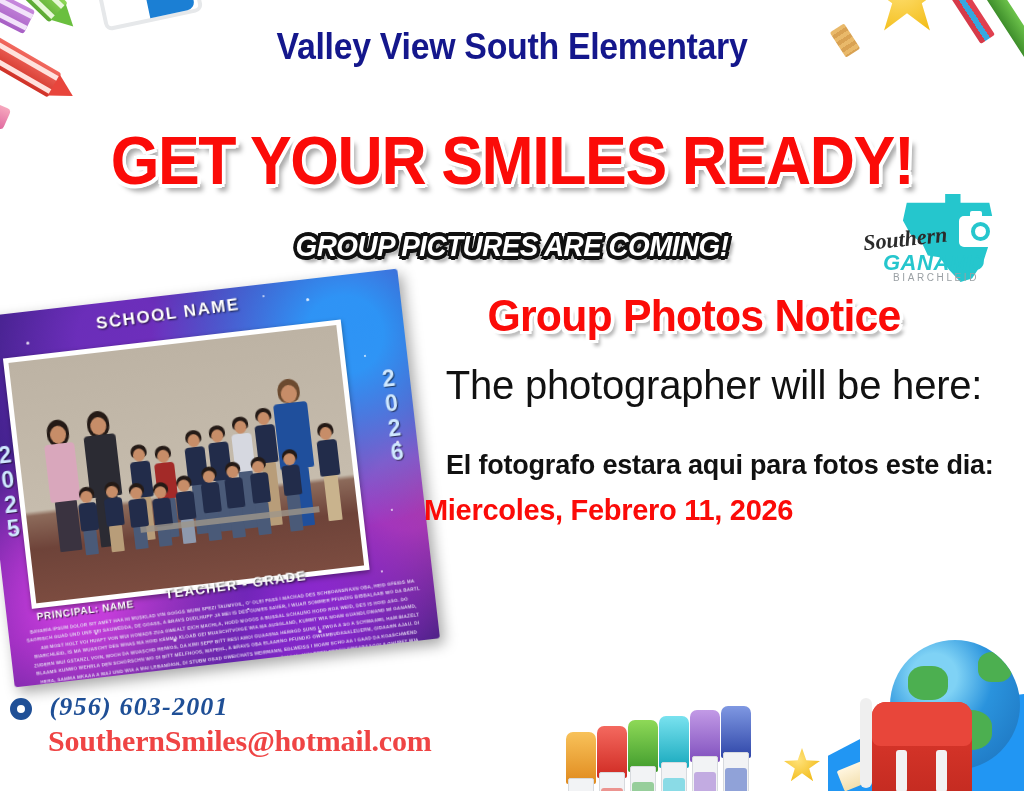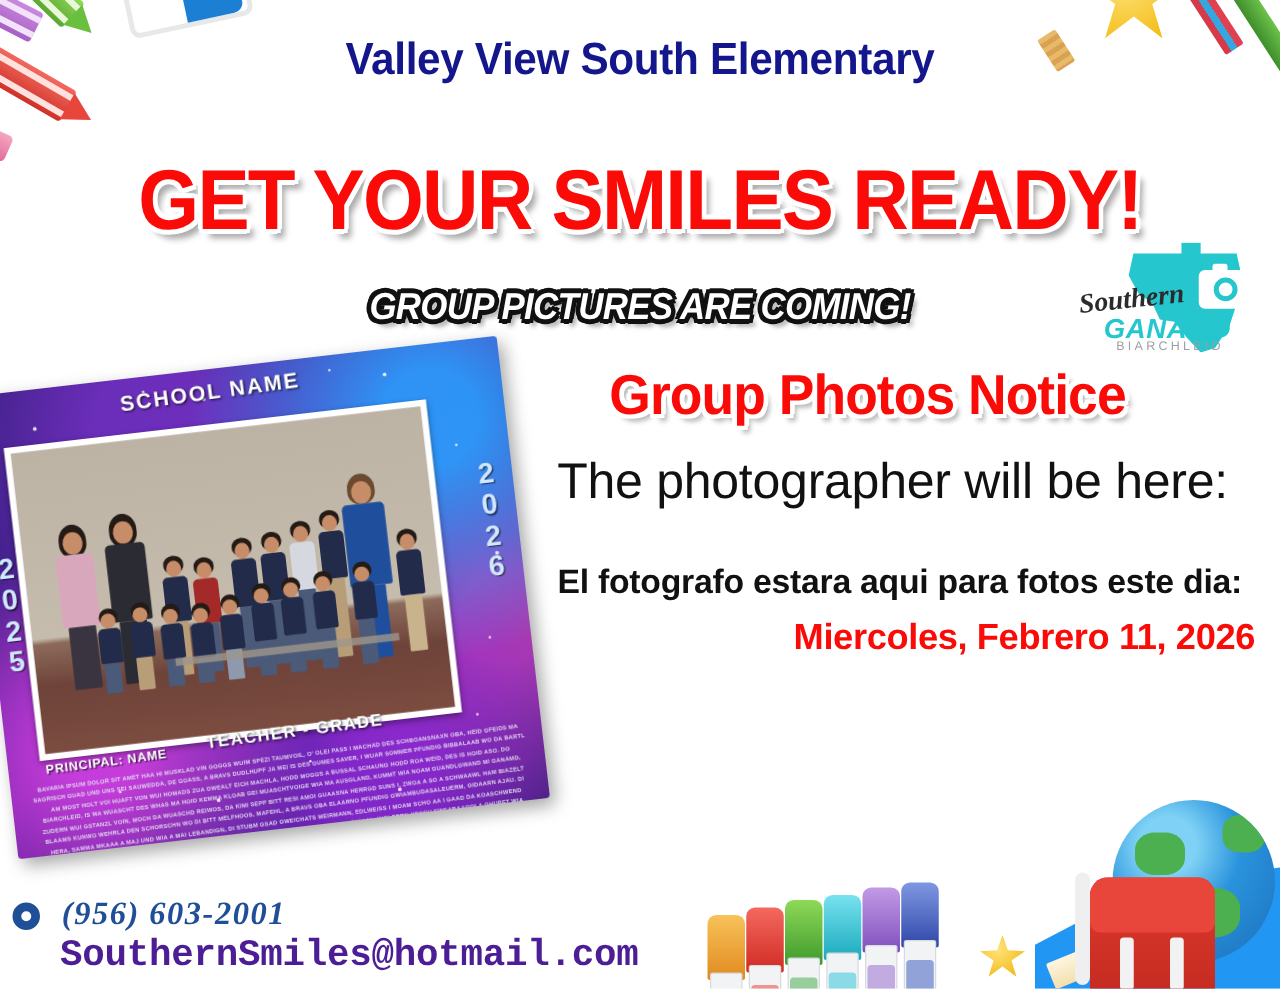--- a/index.html
+++ b/index.html
@@ -143,21 +143,21 @@
     margin-top:34px;letter-spacing:-.3px;
     font-family:"Liberation Sans",sans-serif;
   }
   .line-es-label{
     color:#111;font-weight:bold;font-size:27px;margin-top:42px;
     line-height:1.15;letter-spacing:-.2px;padding-left:22px;
     font-family:"Liberation Sans",sans-serif;
   }
   .line-es-date{
     color:#fb0b08;font-weight:bold;font-size:29px;margin-top:13px;
-    text-align:right;letter-spacing:-.3px;
+    text-align:left;letter-spacing:-.3px;
     font-family:"Liberation Sans",sans-serif;
   }
 
   
   #logo{position:absolute;left:855px;top:196px;width:145px;height:92px;}
   .tx{
     position:absolute;left:46px;top:-2px;width:96px;height:88px;background:#25c6cd;
     clip-path:polygon(6% 10%,46% 10%,46% 0,62% 0,62% 10%,92% 10%,96% 30%,100% 40%,
       92% 56%,86% 76%,74% 96%,62% 100%,50% 86%,40% 72%,28% 70%,22% 56%,10% 46%,2% 30%);
   }
@@ -183,34 +183,34 @@
     position:absolute;left:28px;top:54px;font-weight:bold;font-style:italic;
     font-size:22px;color:#25c6cd;letter-spacing:.5px;
     font-family:"Liberation Sans",sans-serif;
   }
   .logo-photography{
     position:absolute;left:38px;top:76px;font-size:10px;color:#9aa0a4;
     letter-spacing:2.6px;font-family:"Liberation Sans",sans-serif;
   }
 
   
-  #contact{position:absolute;left:10px;top:716px;width:540px;}
+  #contact{position:absolute;left:10px;top:692px;width:540px;}
   .lens-icon{
     display:inline-block;width:22px;height:22px;border-radius:50%;
     border:7px solid #1f4f96;box-sizing:border-box;vertical-align:-3px;
   }
   .phone{
     display:inline-block;margin-left:13px;color:#1f4f96;font-size:26px;
     font-style:italic;font-weight:bold;letter-spacing:1.2px;
     font-family:"Liberation Serif",serif;vertical-align:2px;
   }
   .email{
-    color:#4c1d95;font-size:30px;font-weight:bold;letter-spacing:-.2px;
+    color:#ef4444;font-size:30px;font-weight:bold;letter-spacing:-.2px;
     margin-left:38px;margin-top:2px;
-    font-family:Liberation Mono, monospace;
+    font-family:Liberation Serif, serif;
   }
 
   
   .globe{
     position:absolute;border-radius:50%;
     background:radial-gradient(circle at 34% 28%,#7fd2f5 0 18%,#2a93dd 46%,#1b6fba 100%);
     overflow:hidden;
   }
   .globe b{position:absolute;background:#4caf50;border-radius:40%;display:block;}
   .backpack{position:absolute;border-radius:14px 14px 10px 10px;background:linear-gradient(180deg,#e03a2e,#c22a20);}

